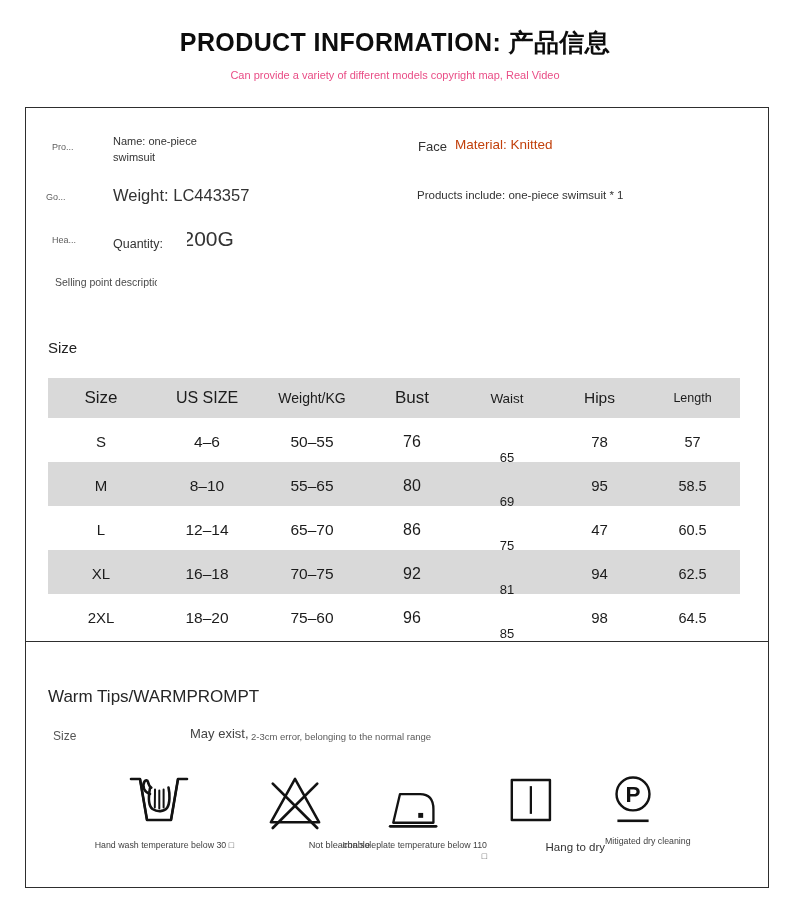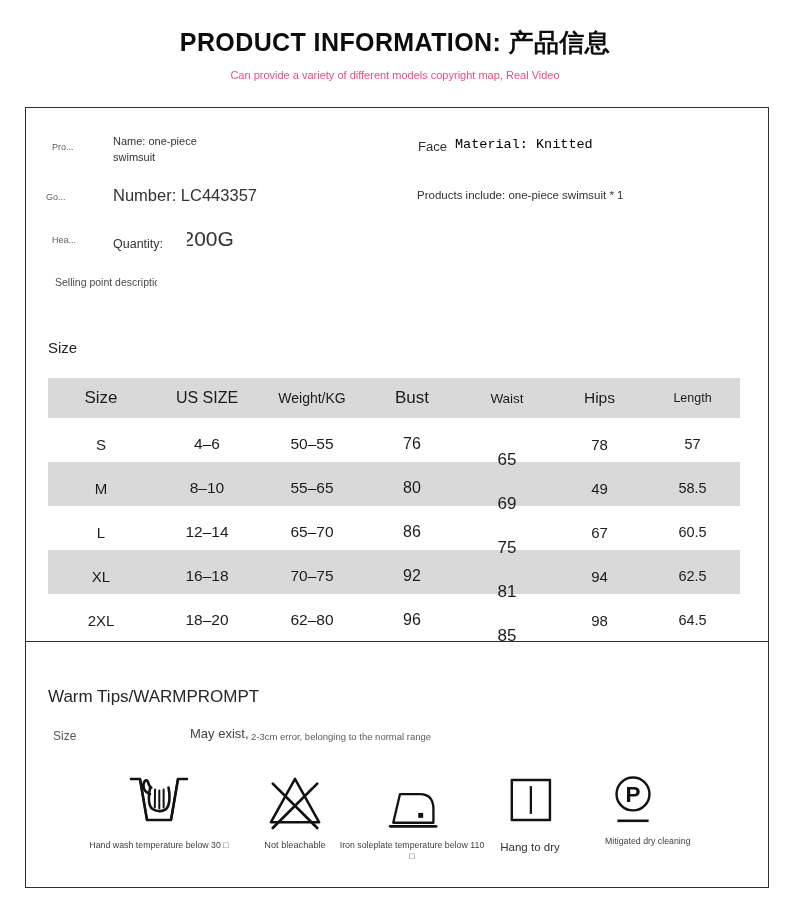--- a/index.html
+++ b/index.html
@@ -12,21 +12,21 @@
   #main-title{left:0;top:26px;width:790px;text-align:center;font-size:25px;font-weight:bold;color:#0d0d0d;letter-spacing:.4px;}
   #sub-title{left:0;top:69px;width:790px;text-align:center;font-size:11px;color:#e94d86;}
   
   #info-box{left:25px;top:107px;width:744px;height:781px;border:1.4px solid #2e2e2e;box-sizing:border-box;}
   #section-divider{left:25px;top:641px;width:744px;height:0;border-top:1.4px solid #2e2e2e;}
   
   .field-label{font-size:9px;color:#5d5d5d;}
   #pi-name-label{left:52px;top:142px;}
   #pi-name-value{left:113px;top:134px;width:128px;font-size:11px;line-height:1.45;color:#333;}
   #pi-face-label{left:418px;top:139px;font-size:13px;color:#333;}
-  #pi-material-value{left:455px;top:137px;font-size:13.5px;color:#000000;font-family:Liberation Mono, monospace;}
+  #pi-material-value{left:455px;top:137px;font-size:13.5px;color:#c2410c;}
   #pi-number-label{left:46px;top:192px;}
   #pi-number-value{left:113px;top:186px;font-size:16.5px;color:#333;}
   #pi-include-value{left:417px;top:189px;font-size:11.5px;color:#333;}
   #pi-quantity-label{left:52px;top:235px;}
   #pi-quantity-line{left:113px;top:227px;}
   #pi-quantity-prefix{font-size:12.5px;color:#333;}
   .qty-clip{display:inline-block;overflow:hidden;vertical-align:-3px;margin-left:20px;}
   .qty-clip span{display:inline-block;font-size:21px;color:#333;text-indent:-5px;}
   #pi-selling-label{left:55px;top:276px;font-size:10.5px;color:#4a4a4a;width:102px;white-space:nowrap;overflow:hidden;}
   #pi-selling-value{left:158px;top:273px;font-size:12.5px;color:#333;}
@@ -34,30 +34,30 @@
   #size-heading{left:48px;top:339px;font-size:15px;color:#222;}
   #size-table{left:48px;top:378px;width:692px;}
   .t-row{display:grid;grid-template-columns:106px 106px 104px 96px 94px 91px 95px;align-items:center;}
   .t-row > div{text-align:center;color:#1c1c1c;}
   .t-head{height:40px;background:#d9d9d9;}
   .t-data{height:44px;background:#ffffff;}
   .t-data.stripe{background:#d9d9d9;}
   .t-head .c1{font-size:17px;} .t-head .c2{font-size:16px;} .t-head .c3{font-size:14px;}
   .t-head .c4{font-size:17px;} .t-head .c5{font-size:13.5px;} .t-head .c6{font-size:15.5px;} .t-head .c7{font-size:12.5px;}
   .t-data .c1{font-size:15px;} .t-data .c2{font-size:15.5px;} .t-data .c3{font-size:15.5px;}
-  .t-data .c4{font-size:16px;} .t-data .c5{font-size:17px;margin-top:32px;} .t-data .c6{font-size:15px;} .t-data .c7{font-size:14.5px;}
+  .t-data .c4{font-size:16px;} .t-data .c5{font-size:13px;margin-top:32px;} .t-data .c6{font-size:15px;} .t-data .c7{font-size:14.5px;}
   
   #warm-heading{left:48px;top:687px;font-size:17px;color:#262626;}
   #warm-size-label{left:53px;top:729px;font-size:12px;color:#555;}
   #warm-note{left:190px;top:726px;font-size:13px;color:#444;}
   #warm-note-detail{left:251px;top:731px;font-size:9.5px;color:#5a5a5a;}
   
   .care-group{position:absolute;width:150px;height:92px;}
   .care-group svg{display:block;margin:0 auto;}
-  .care-caption{position:absolute;top:72px;left:0;width:100%;text-align:center;font-size:8.8px;color:#3f3f3f;line-height:1.3;}
+  .care-caption{position:absolute;top:72px;left:0;width:100%;text-align:right;font-size:8.8px;color:#3f3f3f;line-height:1.3;}
   #care-1{left:84px;top:768px;}
   #care-2{left:220px;top:772px;}
   #care-3{left:337px;top:779px;}
   #care-4{left:455px;top:774px;}
   #care-5{left:558px;top:771px;}
   #care-2 .care-caption{top:68px;font-size:9.2px;}
   #care-3 .care-caption{top:61px;}
   #care-4 .care-caption{top:66px;font-size:11.5px;color:#333;}
   #care-5 .care-caption{top:65px;left:47px;width:90px;text-align:left;}
 </style>
@@ -71,21 +71,21 @@
 
   <div class="abs" id="info-box"></div>
   <div class="abs" id="section-divider"></div>
 
   <div class="abs field-label" id="pi-name-label">Pro...</div>
   <div class="abs" id="pi-name-value">Name: one-piece swimsuit</div>
   <div class="abs" id="pi-face-label">Face</div>
   <div class="abs" id="pi-material-value">Material: Knitted</div>
 
   <div class="abs field-label" id="pi-number-label">Go...</div>
-  <div class="abs" id="pi-number-value">Number: LC443357</div>
+  <div class="abs" id="pi-number-value">Weight: LC443357</div>
   <div class="abs" id="pi-include-value">Products include: one-piece swimsuit * 1</div>
 
   <div class="abs field-label" id="pi-quantity-label">Hea...</div>
   <div class="abs" id="pi-quantity-line">
     <span id="pi-quantity-prefix">Quantity:</span>
     <span class="qty-clip"><span>200G</span></span>
   </div>
 
   <div class="abs" id="pi-selling-label">Selling point description</div>
 
@@ -109,45 +109,45 @@
       <div class="c5">65</div>
       <div class="c6">78</div>
       <div class="c7">57</div>
     </div>
     <div class="t-row t-data stripe">
       <div class="c1">M</div>
       <div class="c2">8–10</div>
       <div class="c3">55–65</div>
       <div class="c4">80</div>
       <div class="c5">69</div>
-      <div class="c6">49</div>
+      <div class="c6">95</div>
       <div class="c7">58.5</div>
     </div>
     <div class="t-row t-data">
       <div class="c1">L</div>
       <div class="c2">12–14</div>
       <div class="c3">65–70</div>
       <div class="c4">86</div>
       <div class="c5">75</div>
-      <div class="c6">67</div>
+      <div class="c6">47</div>
       <div class="c7">60.5</div>
     </div>
     <div class="t-row t-data stripe">
       <div class="c1">XL</div>
       <div class="c2">16–18</div>
       <div class="c3">70–75</div>
       <div class="c4">92</div>
       <div class="c5">81</div>
       <div class="c6">94</div>
       <div class="c7">62.5</div>
     </div>
     <div class="t-row t-data">
       <div class="c1">2XL</div>
       <div class="c2">18–20</div>
-      <div class="c3">62–80</div>
+      <div class="c3">75–60</div>
       <div class="c4">96</div>
       <div class="c5">85</div>
       <div class="c6">98</div>
       <div class="c7">64.5</div>
     </div>
   </div>
 
   <div class="abs" id="warm-heading">Warm Tips/WARMPROMPT</div>
   <div class="abs" id="warm-size-label">Size</div>
   <div class="abs" id="warm-note">May exist,</div>

